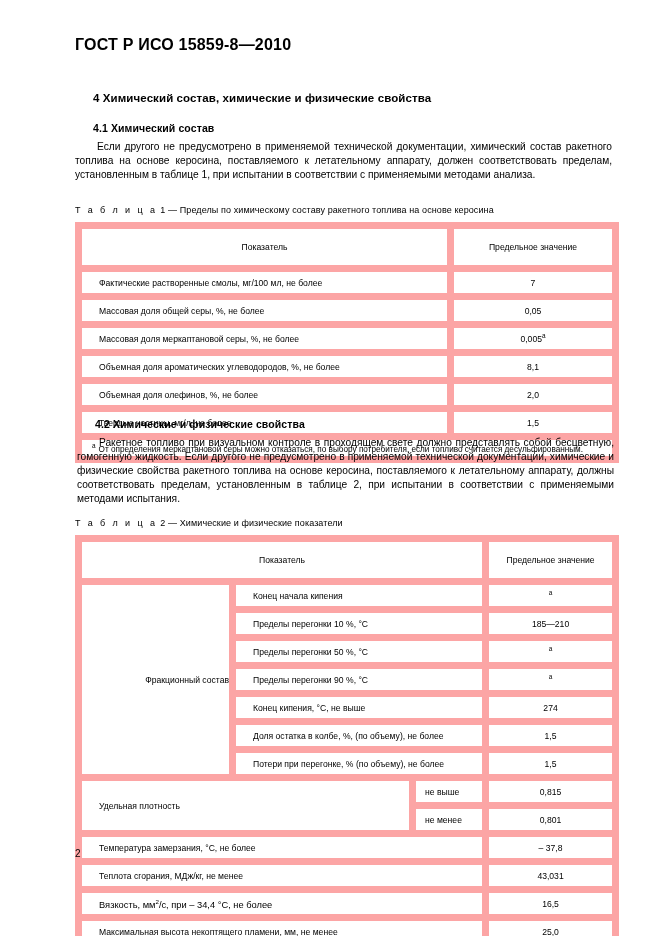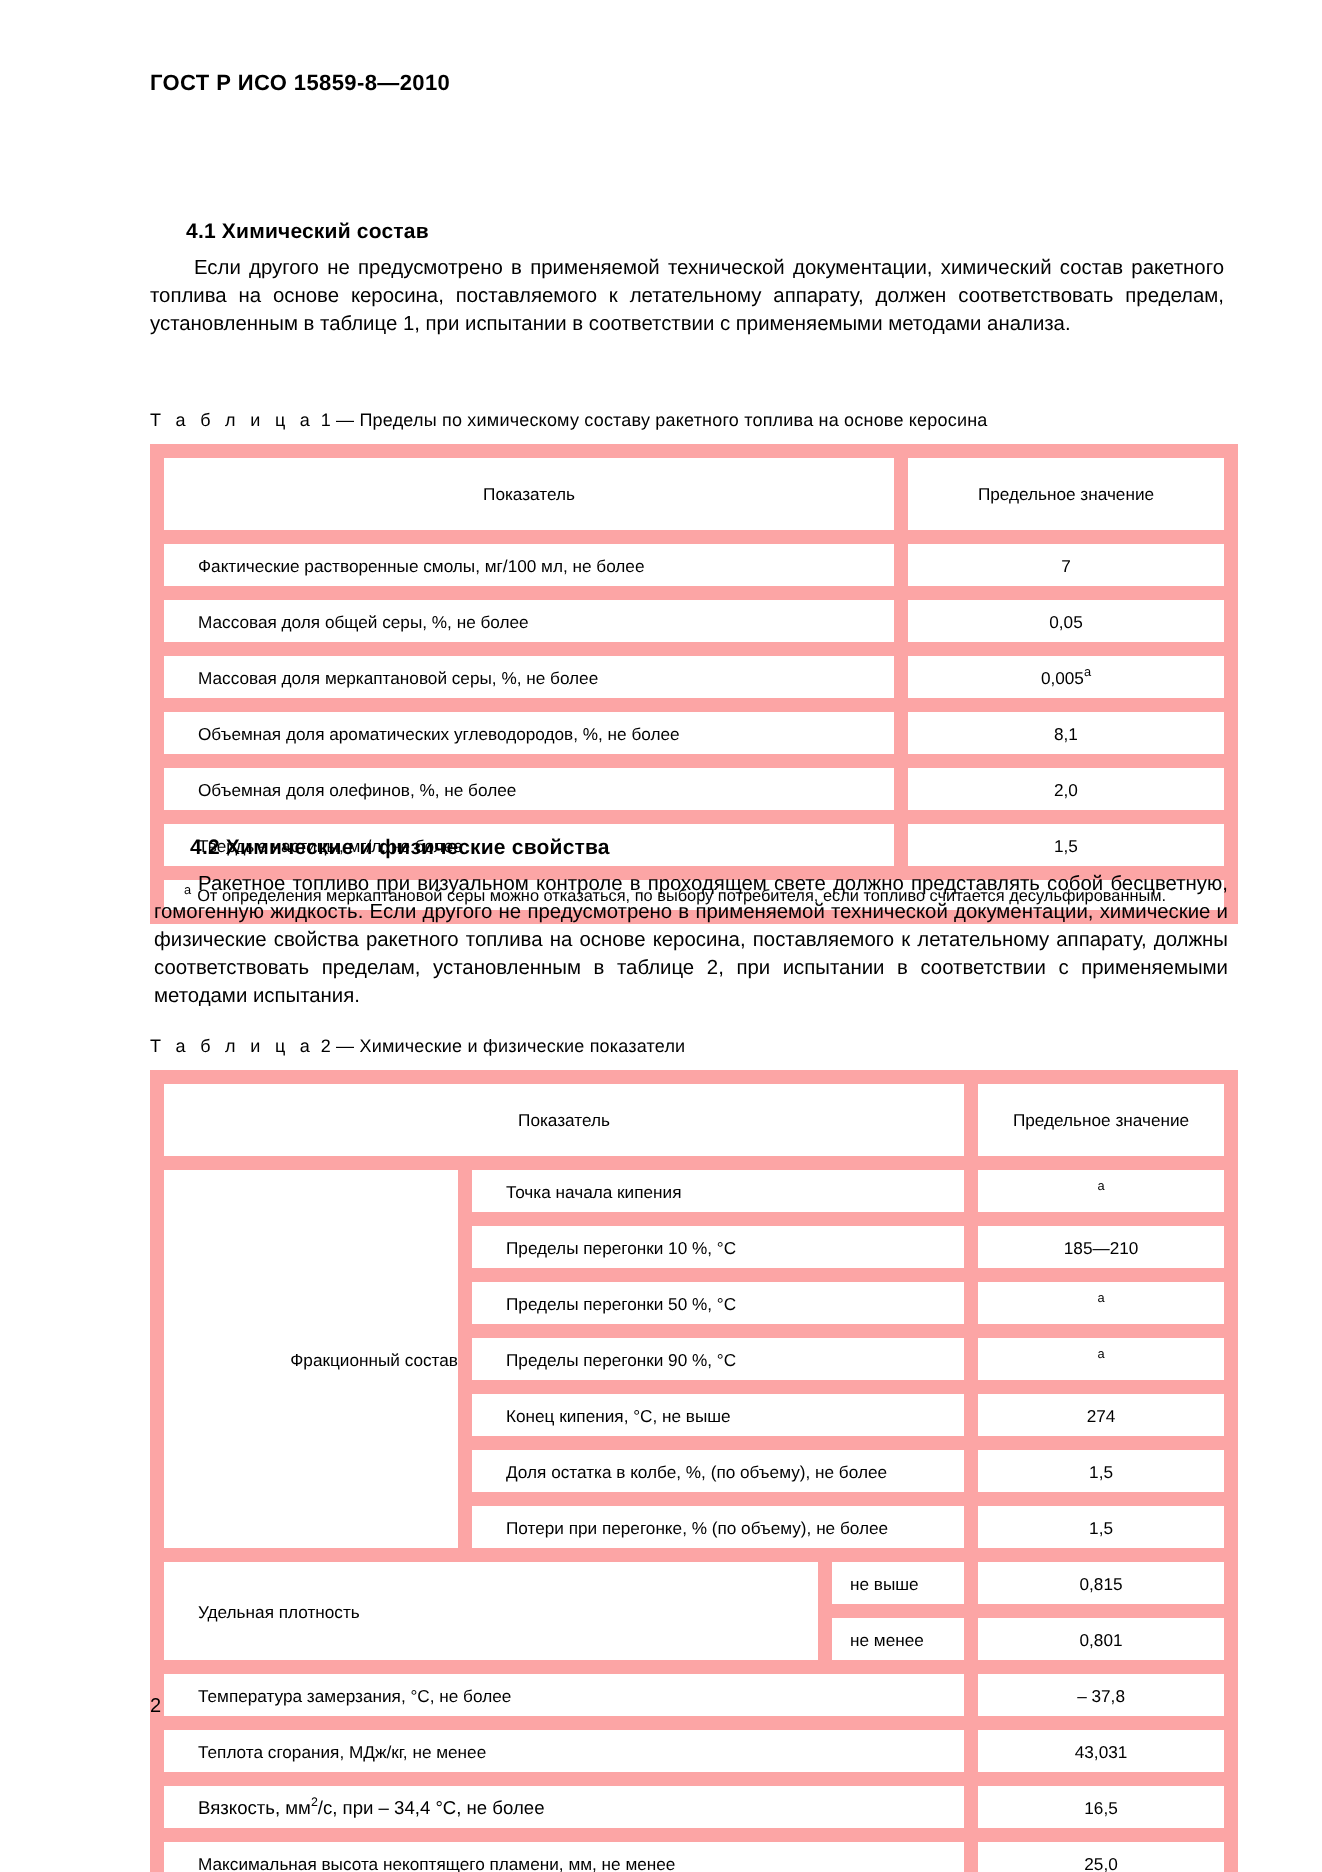--- a/index.html
+++ b/index.html
@@ -22,21 +22,21 @@
     width: 661px;
     height: 936px;
     background: #fff;
   }
 
   
   .running-head {
     position: absolute;
     left: 75px;
     top: 36px;
-    font-size: 11px;
+    font-size: 16px;
     font-weight: bold;
     letter-spacing: 0.2px;
     white-space: nowrap;
   }
 
   
   .content {
     position: absolute;
     left: 75px;
     top: 92px;
@@ -164,20 +164,21 @@
   }
 </style>
 </head>
 <body>
 
 <div class="page">
 
   <div class="running-head">ГОСТ Р ИСО 15859-8—2010</div>
 
   <div class="content">
+    <h2 class="clause">4  Химический состав, химические и физические свойства</h2>
 
     <h3 class="subclause">4.1  Химический состав</h3>
 
     <p class="para">Если другого не предусмотрено в применяемой технической документации, химический состав ракетного топлива на основе керосина, поставляемого к летательному аппарату, должен соответствовать пределам, установленным в таблице 1, при испытании в соответствии с применяемыми методами анализа.</p>
   </div>
 
   <div id="table1-wrap">
     <p class="tbl-caption">
       <span class="tcap-word">Т а б л и ц а</span><span class="tcap-num">1 —</span>
       <span>Пределы по химическому составу ракетного топлива на основе керосина</span>
@@ -246,21 +247,21 @@
       </colgroup>
       <thead>
         <tr>
           <th colspan="3">Показатель</th>
           <th>Предельное значение</th>
         </tr>
       </thead>
       <tbody id="t2-body">
           <tr>
             <td class="grp" rowspan="7">Фракционный состав</td>
-            <td class="lbl-sub" colspan="2">Точка начала кипения</td>
+            <td class="lbl-sub" colspan="2">Конец начала кипения</td>
             <td class="val"><span class="sup-a">a</span></td>
           </tr>
           <tr>
             <td class="lbl-sub" colspan="2">Пределы перегонки 10 %, °C</td>
             <td class="val">185—210</td>
           </tr>
           <tr>
             <td class="lbl-sub" colspan="2">Пределы перегонки 50 %, °C</td>
             <td class="val"><span class="sup-a">a</span></td>
           </tr>

